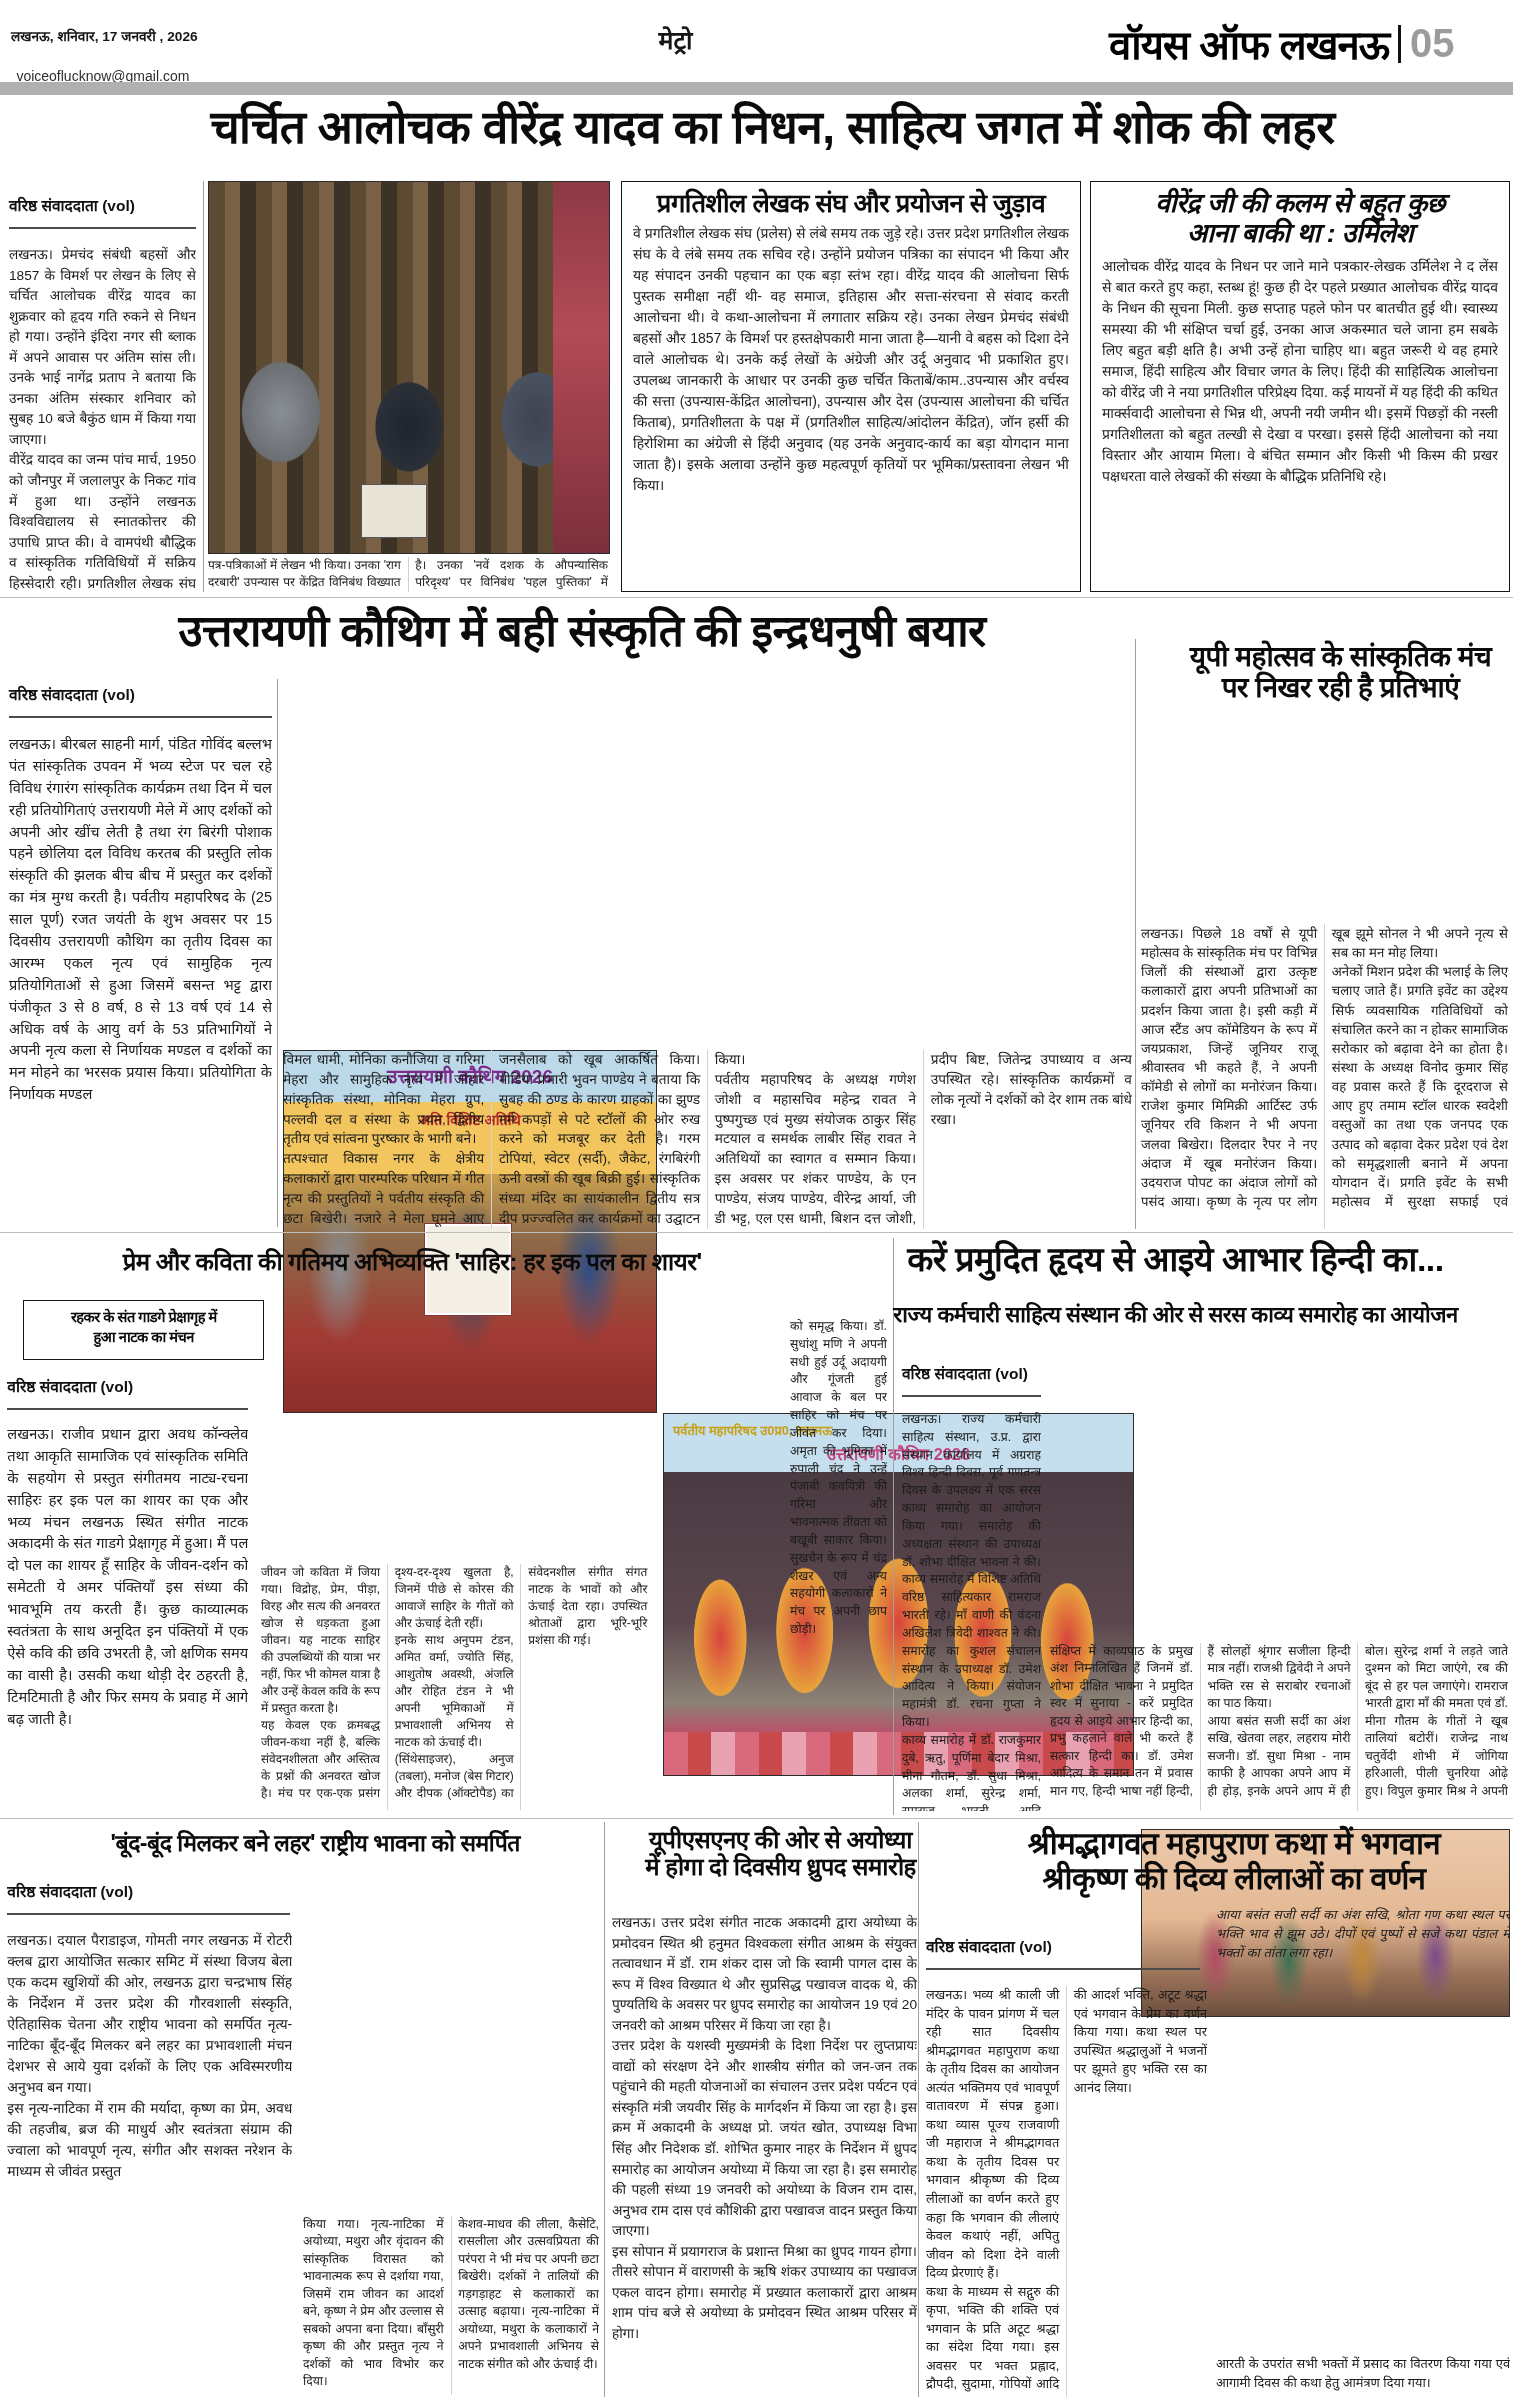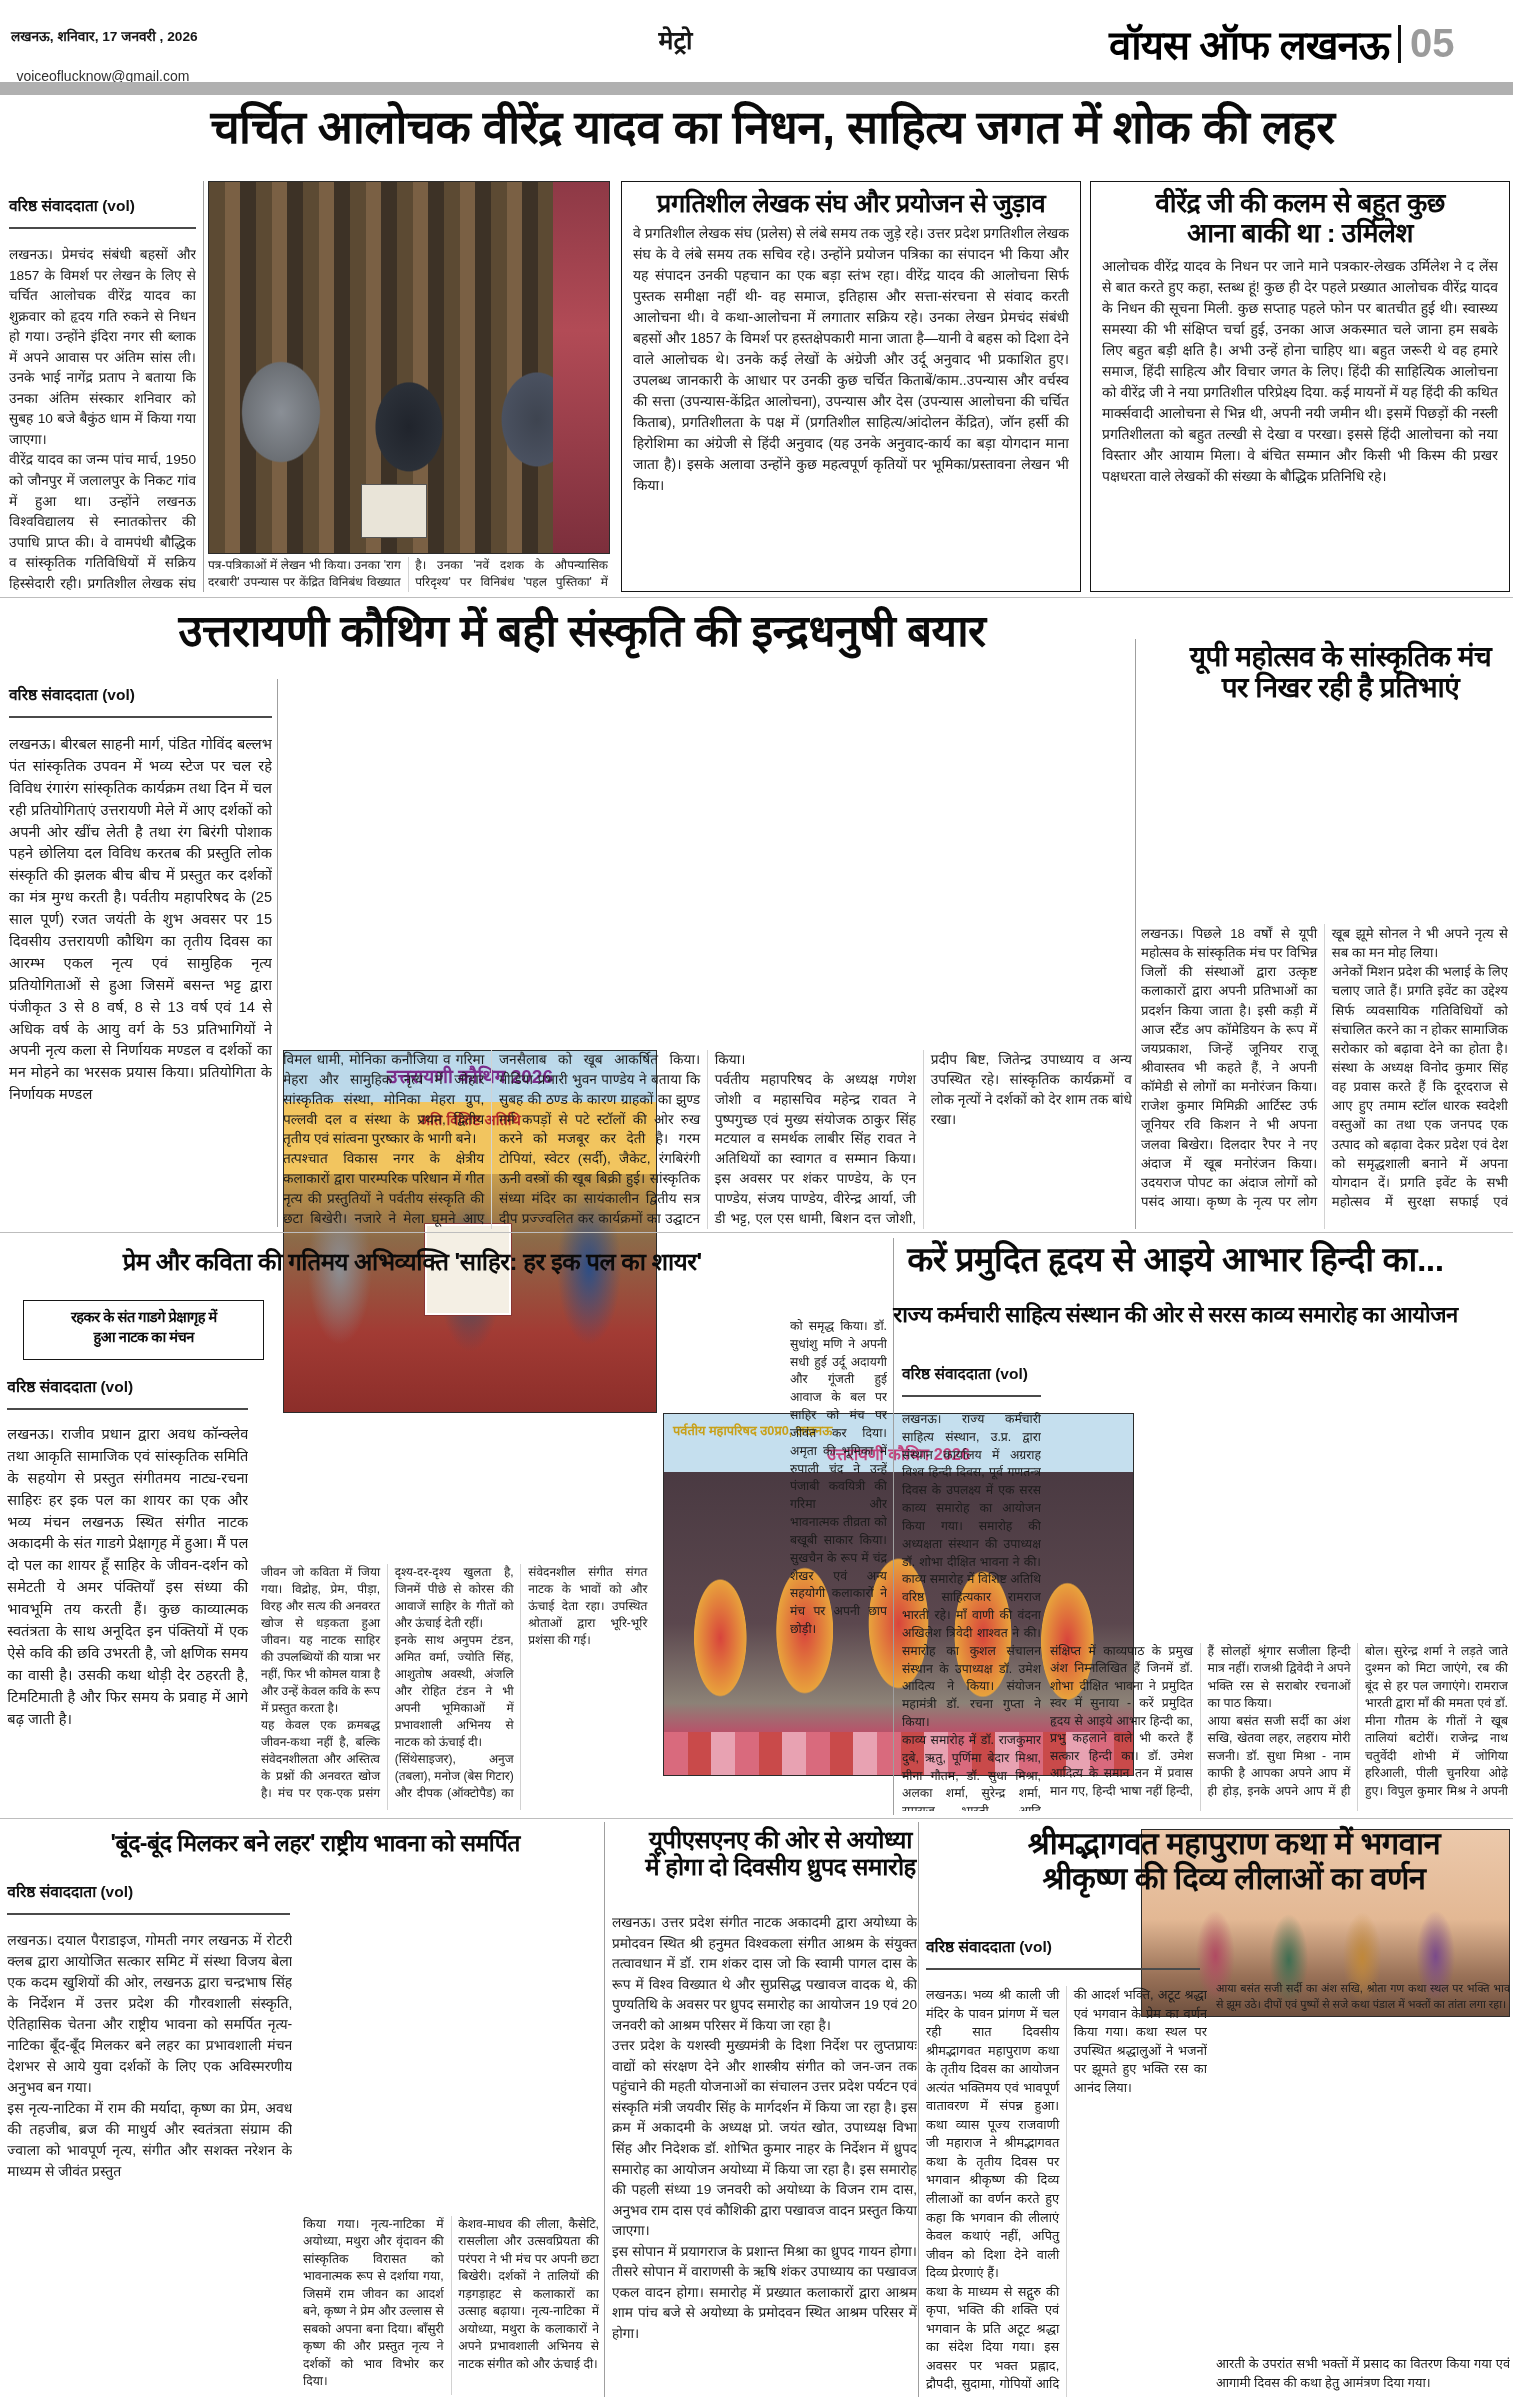--- a/index.html
+++ b/index.html
@@ -58,21 +58,21 @@
     <div style="position:absolute;left:38%;bottom:4%;width:16%;height:14%;background:#e9e4d8;border:0.9px solid #555;"></div>
   </div>
   <div class="abs bodytxt cols2" style="left:208px;top:557px;width:400px;height:35px;font-size:12px;line-height:1.4;">पत्र-पत्रिकाओं में लेखन भी किया। उनका 'राग दरबारी' उपन्यास पर केंद्रित विनिबंध विख्यात है। उनका 'नवें दशक के औपन्यासिक परिदृश्य' पर विनिबंध 'पहल पुस्तिका' में प्रकाशित हुआ, जो दिल्ली के एम.ए. पाठ्यक्रम में शामिल है। उन्हें कथा आलोचना के लिए वर्ष 2001 के 'देवीशंकर अवस्थी सम्मान' से समादृत किया गया था। वेद ने बताया वीरेंद्र आलोचनात्मक व साहित्य-सामाजिक रचनाओं में 'विवाद नहीं हस्तक्षेप', 'उपन्यास और वर्चस्व की सत्ता', 'हिंदी उपन्यास की सदी', 'उपन्यास और देस एवं विमर्श और व्यक्तित्व' प्रमुख हैं। उनकी रचनाएं आलोचना तक सीमित न रहकर सामाजिक, सांस्कृतिक व राजनीतिक विमर्शों को भी अपना विशिष्ट आयाम देती रहीं। उनके निधन से साहित्य जगत ने एक महत्वपूर्ण चिंतक खो दिया है। समालोचक प्रो. नलिन रंजन सिंह</div>
 
   <div class="abs box" style="left:621px;top:181px;width:436px;height:398px;">
     <div class="hl" style="font-size:25.6px;margin:1.8px 0 5.5px 0;">प्रगतिशील लेखक संघ और प्रयोजन से जुड़ाव</div>
     <div class="bodytxt" style="font-size:14px;height:329px;">वे प्रगतिशील लेखक संघ (प्रलेस) से लंबे समय तक जुड़े रहे। उत्तर प्रदेश प्रगतिशील लेखक संघ के वे लंबे समय तक सचिव रहे। उन्होंने प्रयोजन पत्रिका का संपादन भी किया और यह संपादन उनकी पहचान का एक बड़ा स्तंभ रहा। वीरेंद्र यादव की आलोचना सिर्फ पुस्तक समीक्षा नहीं थी- वह समाज, इतिहास और सत्ता-संरचना से संवाद करती आलोचना थी। वे कथा-आलोचना में लगातार सक्रिय रहे। उनका लेखन प्रेमचंद संबंधी बहसों और 1857 के विमर्श पर हस्तक्षेपकारी माना जाता है—यानी वे बहस को दिशा देने वाले आलोचक थे। उनके कई लेखों के अंग्रेजी और उर्दू अनुवाद भी प्रकाशित हुए। उपलब्ध जानकारी के आधार पर उनकी कुछ चर्चित किताबें/काम..उपन्यास और वर्चस्व की सत्ता (उपन्यास-केंद्रित आलोचना), उपन्यास और देस (उपन्यास आलोचना की चर्चित किताब), प्रगतिशीलता के पक्ष में (प्रगतिशील साहित्य/आंदोलन केंद्रित), जॉन हर्सी की हिरोशिमा का अंग्रेजी से हिंदी अनुवाद (यह उनके अनुवाद-कार्य का बड़ा योगदान माना जाता है)। इसके अलावा उन्होंने कुछ महत्वपूर्ण कृतियों पर भूमिका/प्रस्तावना लेखन भी किया।</div>
   </div>
 
   <div class="abs box" style="left:1090px;top:181px;width:396px;height:398px;">
-    <div class="hl prewrap" style="font-size:26.5px;margin:1.8px 0 7.3px 0;">वीरेंद्र जी की कलम से बहुत कुछ
+    <div class="hl prewrap" style="font-size:26.5px;margin:1.8px 0 7.3px 0;font-style:italic;">वीरेंद्र जी की कलम से बहुत कुछ
 आना बाकी था : उर्मिलेश</div>
     <div class="bodytxt" style="font-size:14px;height:301px;">आलोचक वीरेंद्र यादव के निधन पर जाने माने पत्रकार-लेखक उर्मिलेश ने द लेंस से बात करते हुए कहा, स्तब्ध हूं! कुछ ही देर पहले प्रख्यात आलोचक वीरेंद्र यादव के निधन की सूचना मिली. कुछ सप्ताह पहले फोन पर बातचीत हुई थी। स्वास्थ्य समस्या की भी संक्षिप्त चर्चा हुई, उनका आज अकस्मात चले जाना हम सबके लिए बहुत बड़ी क्षति है। अभी उन्हें होना चाहिए था। बहुत जरूरी थे वह हमारे समाज, हिंदी साहित्य और विचार जगत के लिए। हिंदी की साहित्यिक आलोचना को वीरेंद्र जी ने नया प्रगतिशील परिप्रेक्ष्य दिया. कई मायनों में यह हिंदी की कथित मार्क्सवादी आलोचना से भिन्न थी, अपनी नयी जमीन थी। इसमें पिछड़ों की नस्ली प्रगतिशीलता को बहुत तल्खी से देखा व परखा। इससे हिंदी आलोचना को नया विस्तार और आयाम मिला। वे बंचित सम्मान और किसी भी किस्म की प्रखर पक्षधरता वाले लेखकों की संख्या के बौद्धिक प्रतिनिधि रहे।</div>
   </div>
 
   <div class="abs hline" style="left:0;top:597px;width:1513px;"></div>
   <div class="abs hl" style="left:0;top:606px;width:1132px;font-size:44px;">उत्तरायणी कौथिग में बही संस्कृति की इन्द्रधनुषी बयार</div>
 
   <div class="abs byline" style="left:9px;top:683px;width:263px;">वरिष्ठ संवाददाता (vol)</div>
   <div class="abs bodytxt prewrap" style="left:9px;top:734px;width:263px;height:493px;font-size:14.6px;">लखनऊ। बीरबल साहनी मार्ग, पंडित गोविंद बल्लभ पंत सांस्कृतिक उपवन में भव्य स्टेज पर चल रहे विविध रंगारंग सांस्कृतिक कार्यक्रम तथा दिन में चल रही प्रतियोगिताएं उत्तरायणी मेले में आए दर्शकों को अपनी ओर खींच लेती है तथा रंग बिरंगी पोशाक पहने छोलिया दल विविध करतब की प्रस्तुति लोक संस्कृति की झलक बीच बीच में प्रस्तुत कर दर्शकों का मंत्र मुग्ध करती है। पर्वतीय महापरिषद के (25 साल पूर्ण) रजत जयंती के शुभ अवसर पर 15 दिवसीय उत्तरायणी कौथिग का तृतीय दिवस का आरम्भ एकल नृत्य एवं सामुहिक नृत्य प्रतियोगिताओं से हुआ जिसमें बसन्त भट्ट द्वारा पंजीकृत 3 से 8 वर्ष, 8 से 13 वर्ष एवं 14 से अधिक वर्ष के आयु वर्ग के 53 प्रतिभागियों ने अपनी नृत्य कला से निर्णायक मण्डल व दर्शकों का मन मोहने का भरसक प्रयास किया। प्रतियोगिता के निर्णायक मण्डल</div>
   <div class="abs vline" style="left:277px;top:679px;height:548px;"></div>
@@ -162,18 +162,18 @@
 उत्तर प्रदेश के यशस्वी मुख्यमंत्री के दिशा निर्देश पर लुप्तप्रायः वाद्यों को संरक्षण देने और शास्त्रीय संगीत को जन-जन तक पहुंचाने की महती योजनाओं का संचालन उत्तर प्रदेश पर्यटन एवं संस्कृति मंत्री जयवीर सिंह के मार्गदर्शन में किया जा रहा है। इस क्रम में अकादमी के अध्यक्ष प्रो. जयंत खोत, उपाध्यक्ष विभा सिंह और निदेशक डॉ. शोभित कुमार नाहर के निर्देशन में ध्रुपद समारोह का आयोजन अयोध्या में किया जा रहा है। इस समारोह की पहली संध्या 19 जनवरी को अयोध्या के विजन राम दास, अनुभव राम दास एवं कौशिकी द्वारा पखावज वादन प्रस्तुत किया जाएगा।
 इस सोपान में प्रयागराज के प्रशान्त मिश्रा का ध्रुपद गायन होगा। तीसरे सोपान में वाराणसी के ऋषि शंकर उपाध्याय का पखावज एकल वादन होगा। समारोह में प्रख्यात कलाकारों द्वारा आश्रम शाम पांच बजे से अयोध्या के प्रमोदवन स्थित आश्रम परिसर में होगा।</div>
 
   <div class="abs vline" style="left:918px;top:1822px;height:575px;"></div>
 
   <div class="abs hl prewrap" style="left:926px;top:1827px;width:584px;font-size:31px;">श्रीमद्भागवत महापुराण कथा में भगवान
 श्रीकृष्ण की दिव्य लीलाओं का वर्णन</div>
   <div class="abs byline" style="left:926px;top:1935px;width:274px;">वरिष्ठ संवाददाता (vol)</div>
   <div class="abs bodytxt cols2 prewrap" style="left:926px;top:1986px;width:281px;height:411px;font-size:12.8px;line-height:1.45;">लखनऊ। भव्य श्री काली जी मंदिर के पावन प्रांगण में चल रही सात दिवसीय श्रीमद्भागवत महापुराण कथा के तृतीय दिवस का आयोजन अत्यंत भक्तिमय एवं भावपूर्ण वातावरण में संपन्न हुआ। कथा व्यास पूज्य राजवाणी जी महाराज ने श्रीमद्भागवत कथा के तृतीय दिवस पर भगवान श्रीकृष्ण की दिव्य लीलाओं का वर्णन करते हुए कहा कि भगवान की लीलाएं केवल कथाएं नहीं, अपितु जीवन को दिशा देने वाली दिव्य प्रेरणाएं हैं।
 कथा के माध्यम से सद्गुरु की कृपा, भक्ति की शक्ति एवं भगवान के प्रति अटूट श्रद्धा का संदेश दिया गया। इस अवसर पर भक्त प्रह्लाद, द्रौपदी, सुदामा, गोपियों आदि की आदर्श भक्ति, अटूट श्रद्धा एवं भगवान के प्रेम का वर्णन किया गया। कथा स्थल पर उपस्थित श्रद्धालुओं ने भजनों पर झूमते हुए भक्ति रस का आनंद लिया।</div>
-  <div class="abs bodytxt" style="left:1216px;top:1981px;width:294px;height:82px;font-size:11px;line-height:1.45;">आया बसंत सजी सर्दी का अंश सखि, श्रोता गण कथा स्थल पर भक्ति भाव से झूम उठे। दीपों एवं पुष्पों से सजे कथा पंडाल में भक्तों का तांता लगा रहा।</div>
+  <div class="abs bodytxt" style="left:1216px;top:1906px;width:294px;height:82px;font-size:13px;line-height:1.45;font-style:italic;">आया बसंत सजी सर्दी का अंश सखि, श्रोता गण कथा स्थल पर भक्ति भाव से झूम उठे। दीपों एवं पुष्पों से सजे कथा पंडाल में भक्तों का तांता लगा रहा।</div>
 
   <div class="abs bodytxt" style="left:1216px;top:2355px;width:294px;height:42px;font-size:12.8px;line-height:1.45;">आरती के उपरांत सभी भक्तों में प्रसाद का वितरण किया गया एवं आगामी दिवस की कथा हेतु आमंत्रण दिया गया।</div>
 
 </div>
 
 
 </body></html>

